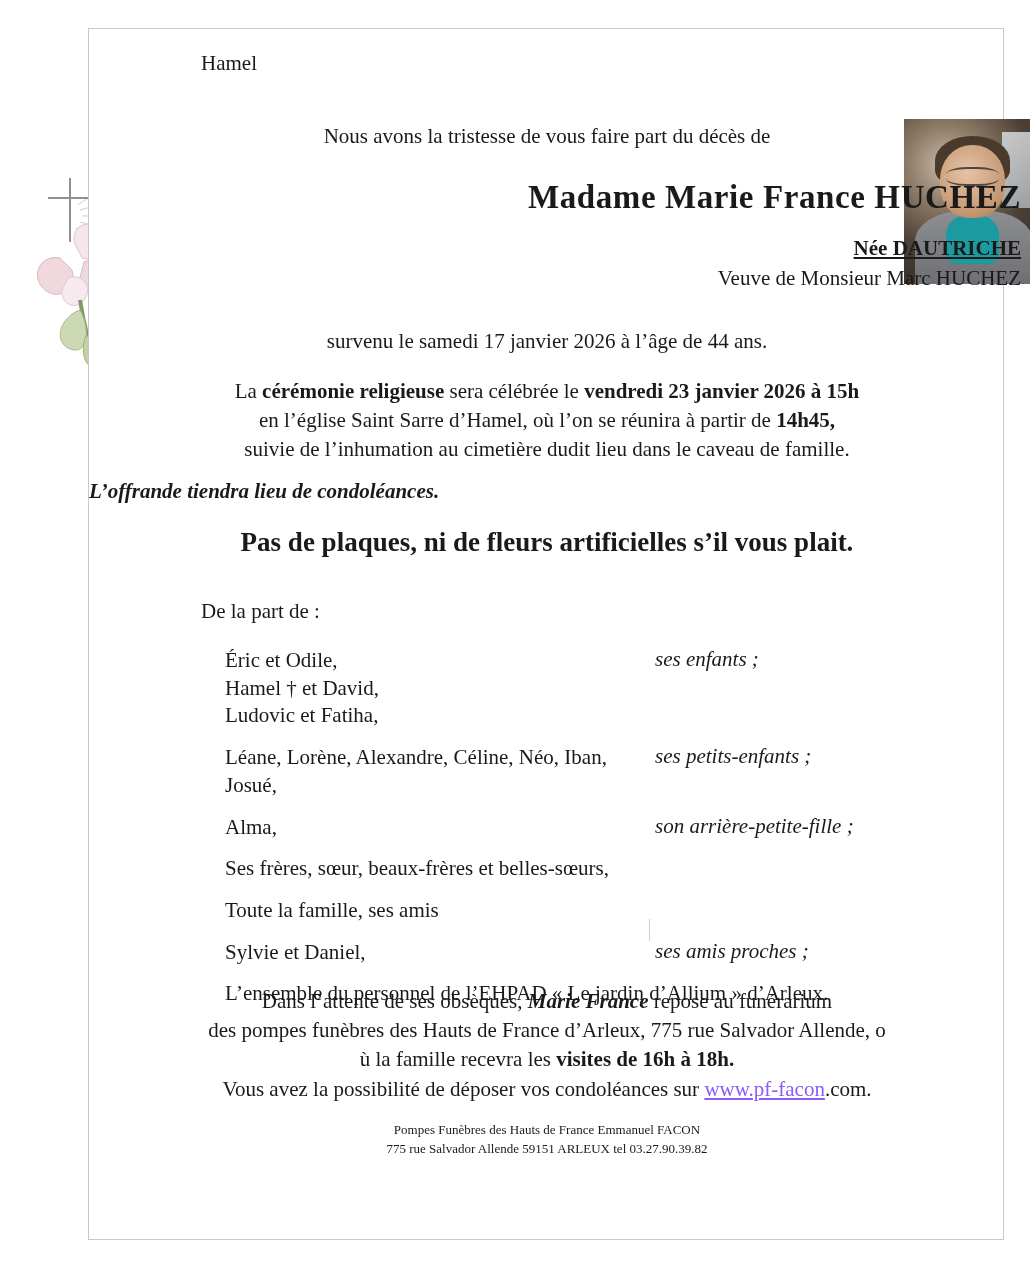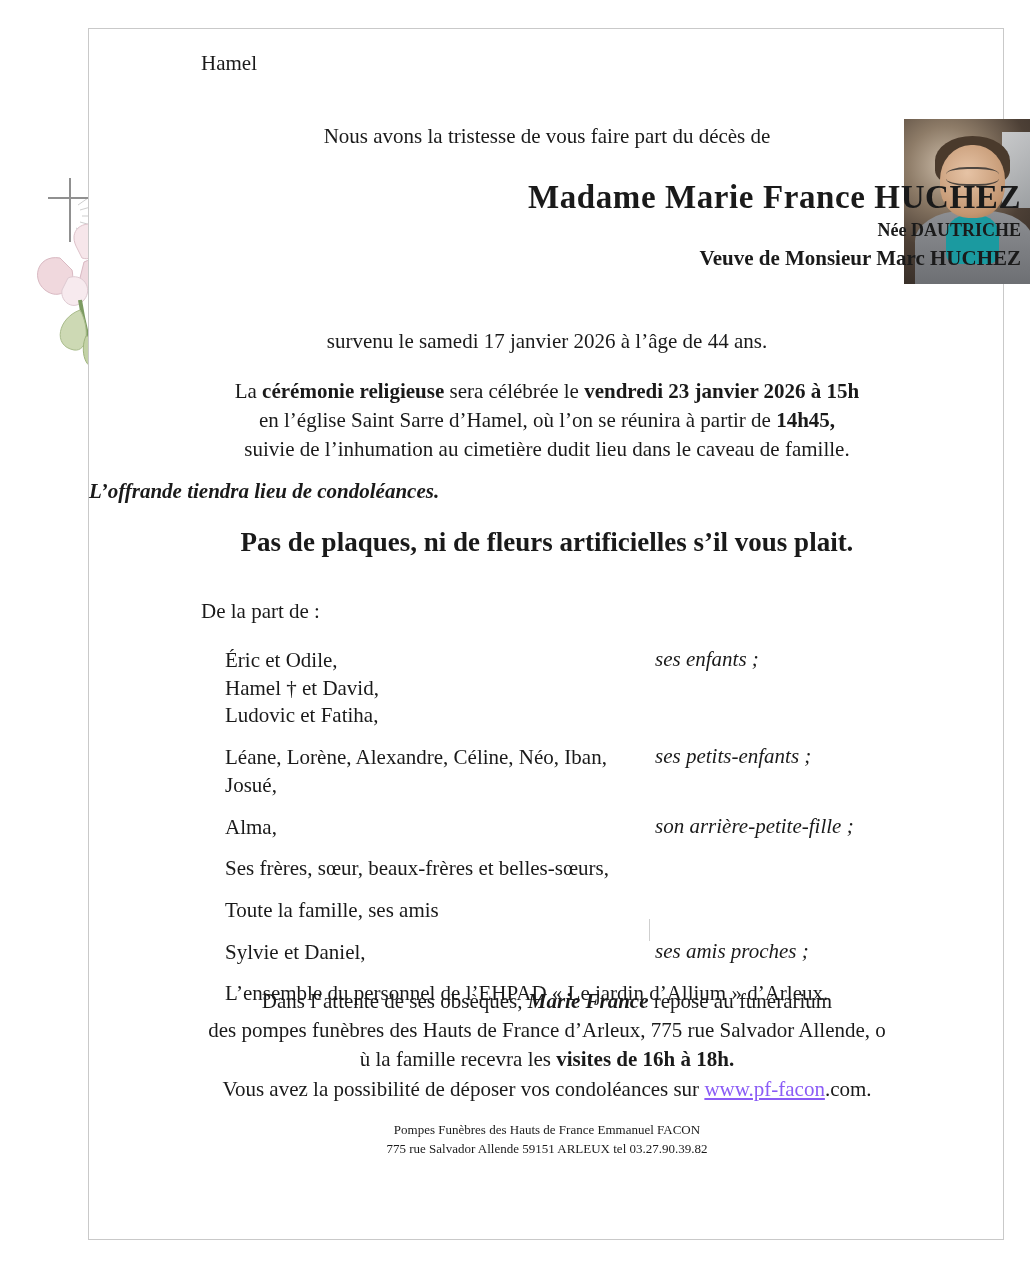--- a/index.html
+++ b/index.html
@@ -154,27 +154,28 @@
     top: 150px;
     width: 916px;
     text-align: right;
   }
   .name-main {
     font-size: 33px;
     font-weight: bold;
     letter-spacing: .6px;
   }
   .name-sub {
-    font-size: 18px;
+    font-size: 21px;
     font-weight: bold;
-    margin-top: 4px;
+    margin-top: 20px;
+    text-decoration: underline;
   }
   .name-sub2 {
     font-size: 21px;
-    font-weight: bold;
+    font-weight: normal;
     margin-top: 5px;
   }
 
   .death-line {
     position: absolute;
     left: 0;
     top: 300px;
     width: 916px;
     text-align: center;
     font-size: 21px;

